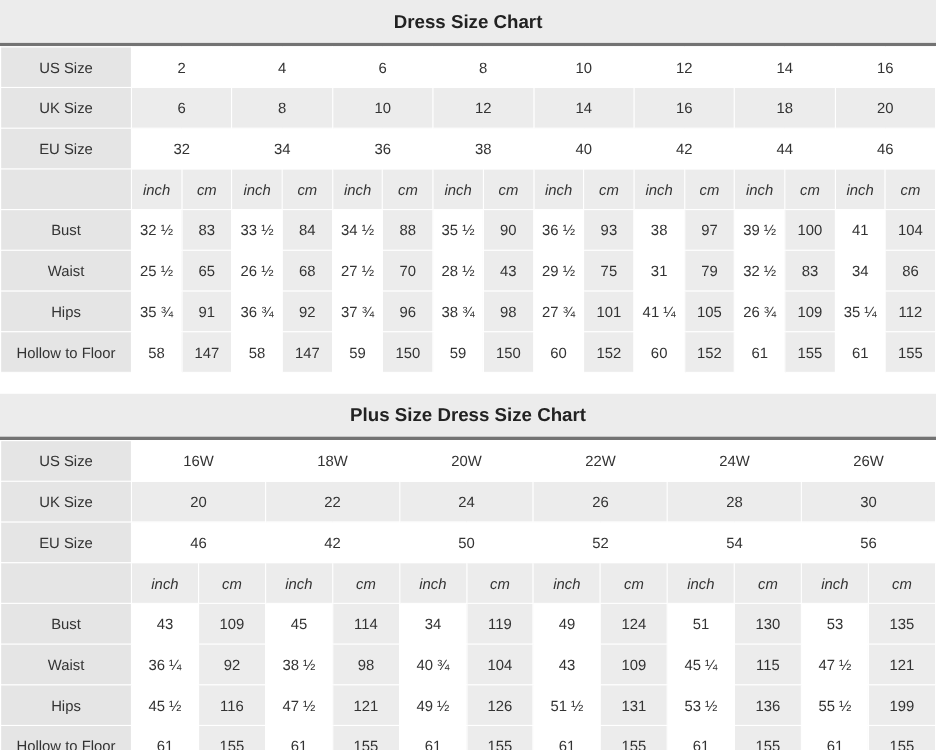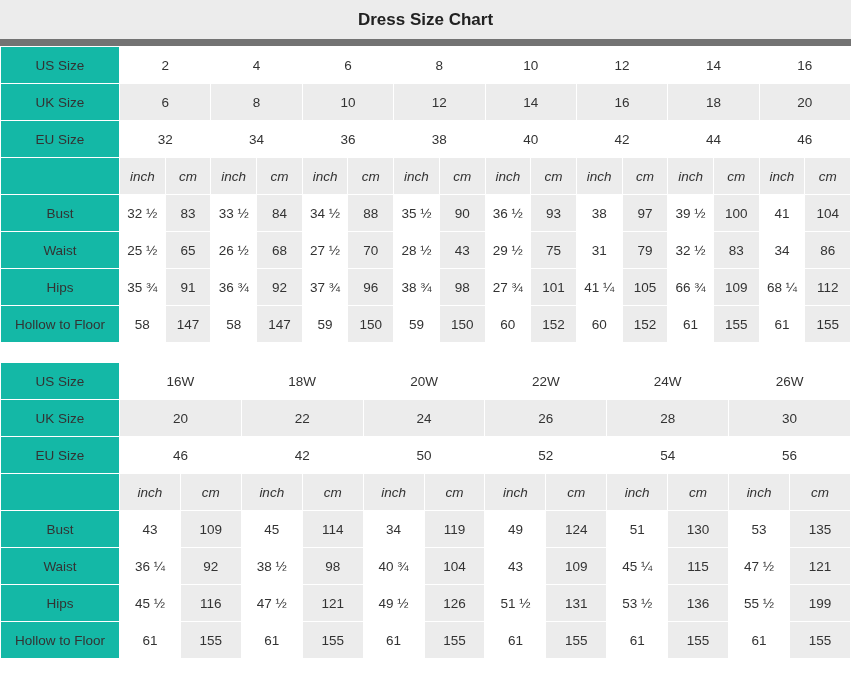--- a/index.html
+++ b/index.html
@@ -19,37 +19,37 @@
     box-sizing: border-box;
   }
   .chart-title {
     text-align: center;
     font-weight: bold;
     font-size: 17px;
     color: #222222;
     background: #ececec;
     height: 39px;
     line-height: 39px;
-    border-bottom: 7px solid #737373;
+    border-bottom: 3px solid #737373;
   }
   table.size-table {
     border-collapse: collapse;
     width: 851px;
     table-layout: fixed;
   }
   table.size-table td {
     border: 1px solid #ffffff;
     text-align: center;
     font-size: 13.5px;
     height: 36px;
     padding: 0;
     color: #333333;
   }
   .rowhead {
-    background: #14b8a6;
+    background: #e5e5e5;
     width: 118px;
     font-size: 13.5px;
   }
   .cell-white { background: #ffffff; }
   .cell-grey  { background: #ececec; }
   .spacer {
     height: 19px;
     background: #ffffff;
   }
   .unit-row td { font-size: 13px; font-style: italic; }
@@ -158,23 +158,23 @@
         <td class="cell-white">36 ¾</td>
         <td class="cell-grey">92</td>
         <td class="cell-white">37 ¾</td>
         <td class="cell-grey">96</td>
         <td class="cell-white">38 ¾</td>
         <td class="cell-grey">98</td>
         <td class="cell-white">27 ¾</td>
         <td class="cell-grey">101</td>
         <td class="cell-white">41 ¼</td>
         <td class="cell-grey">105</td>
-        <td class="cell-white">66 ¾</td>
+        <td class="cell-white">26 ¾</td>
         <td class="cell-grey">109</td>
-        <td class="cell-white">68 ¼</td>
+        <td class="cell-white">35 ¼</td>
         <td class="cell-grey">112</td>
       </tr>
       <tr>
         <td class="rowhead">Hollow to Floor</td>
         <td class="cell-white">58</td>
         <td class="cell-grey">147</td>
         <td class="cell-white">58</td>
         <td class="cell-grey">147</td>
         <td class="cell-white">59</td>
         <td class="cell-grey">150</td>
@@ -189,20 +189,21 @@
         <td class="cell-white">61</td>
         <td class="cell-grey">155</td>
       </tr>
     </tbody>
   </table>
 </div>
 
 <div class="spacer"></div>
 
 <div class="chart-block">
+  <div class="chart-title">Plus Size Dress Size Chart</div>
   <table class="size-table">
     <tbody>
       <tr>
         <td class="rowhead">US Size</td>
         <td class="cell-white" colspan="2">16W</td>
         <td class="cell-white" colspan="2">18W</td>
         <td class="cell-white" colspan="2">20W</td>
         <td class="cell-white" colspan="2">22W</td>
         <td class="cell-white" colspan="2">24W</td>
         <td class="cell-white" colspan="2">26W</td>

